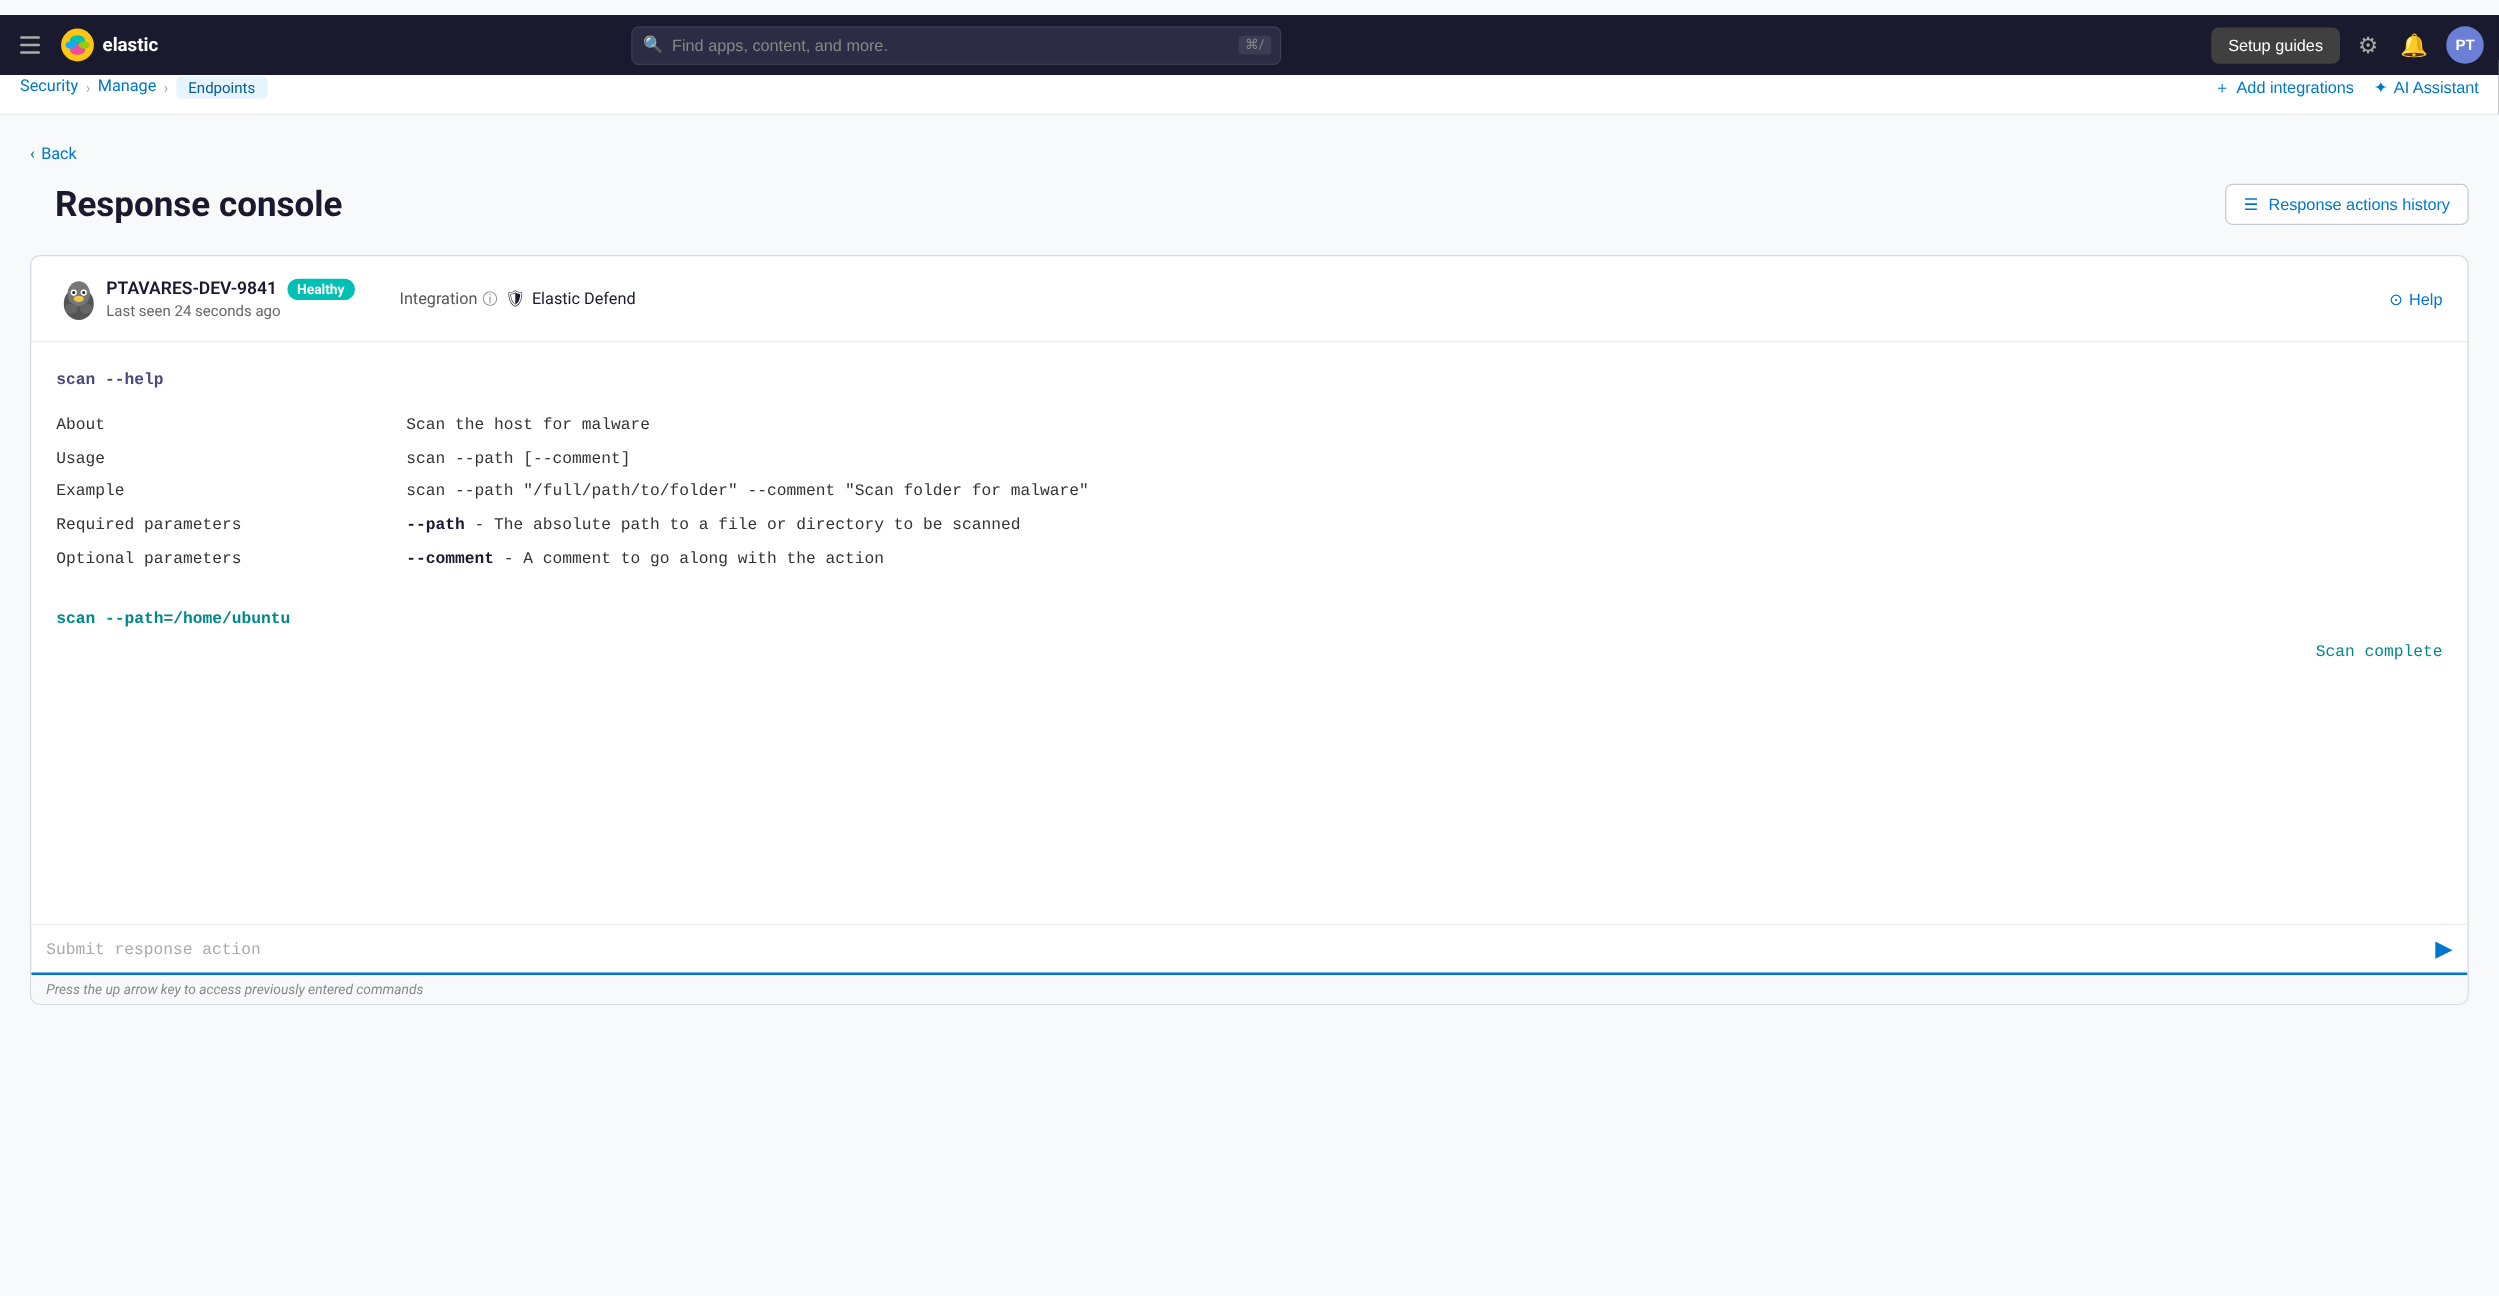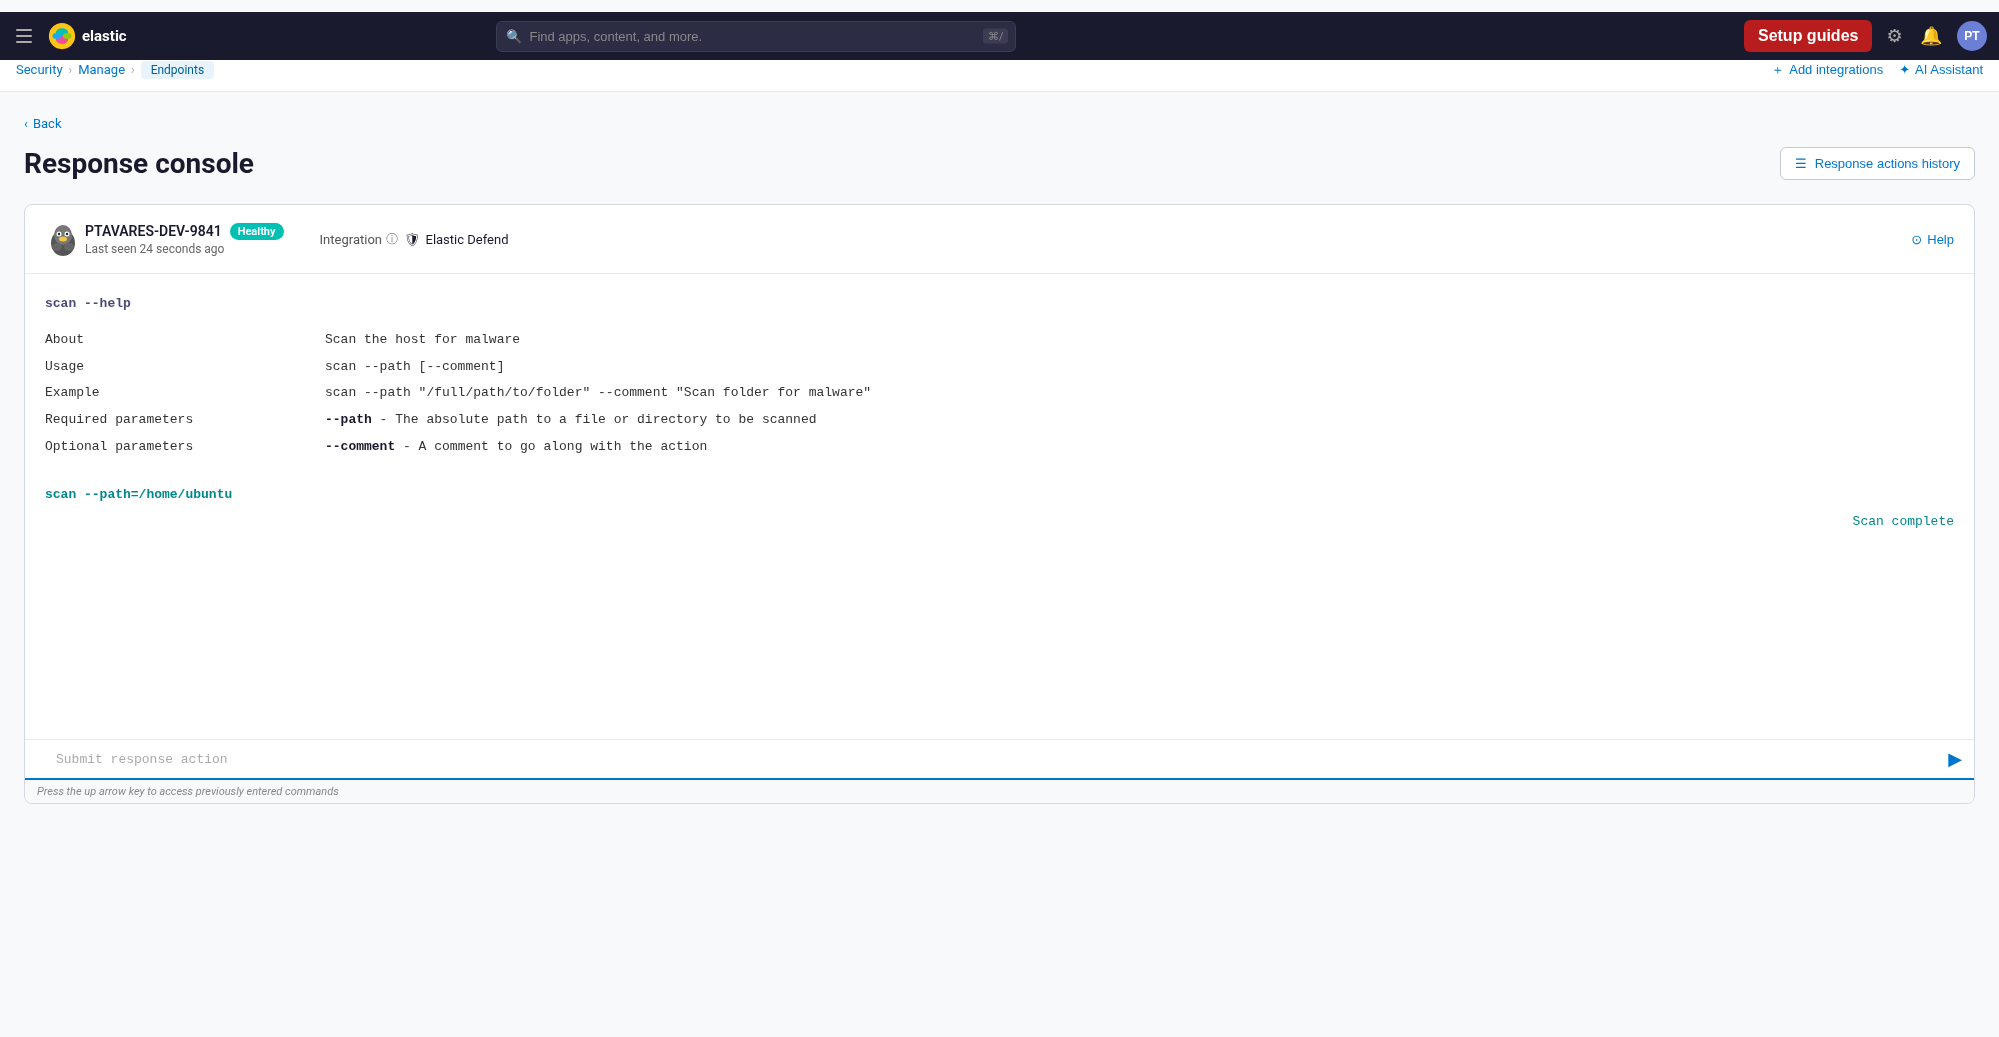--- a/index.html
+++ b/index.html
@@ -82,27 +82,27 @@
       font-size: 11px;
       padding: 1px 5px;
     }
     .nav-right {
       display: flex;
       align-items: center;
       gap: 10px;
       margin-left: auto;
     }
     .setup-guides-btn {
-      background: #b91c1c;
+      background: #404040;
       color: #fff;
       border: none;
       border-radius: 6px;
       padding: 7px 14px;
-      font-size: 16px;
-      font-weight: 700;
+      font-size: 13px;
+      font-weight: 400;
       cursor: pointer;
     }
     .nav-icon-btn {
       background: none;
       border: none;
       color: #aaa;
       cursor: pointer;
       font-size: 18px;
       padding: 4px;
       display: flex;
@@ -205,20 +205,21 @@
     .page-header {
       display: flex;
       align-items: center;
       justify-content: space-between;
       margin-bottom: 24px;
     }
     .page-title {
       font-size: 28px;
       font-weight: 700;
       color: #1a1a2e;
+      margin-left: 20px;
     }
     .response-history-btn {
       background: #fff;
       border: 1px solid #c5cad3;
       border-radius: 6px;
       padding: 8px 14px;
       font-size: 13px;
       color: #0077cc;
       cursor: pointer;
       display: flex;
@@ -372,21 +373,20 @@
       border-bottom: 2px solid #0077cc;
     }
     .console-input {
       flex: 1;
       border: none;
       outline: none;
       font-size: 13px;
       font-family: 'Courier New', Courier, monospace;
       color: #555;
       background: transparent;
-      margin-left: 19px;
     }
     .console-input::placeholder { color: #aaa; }
     .send-btn {
       background: none;
       border: none;
       cursor: pointer;
       color: #0077cc;
       font-size: 18px;
       display: flex;
       align-items: center;

